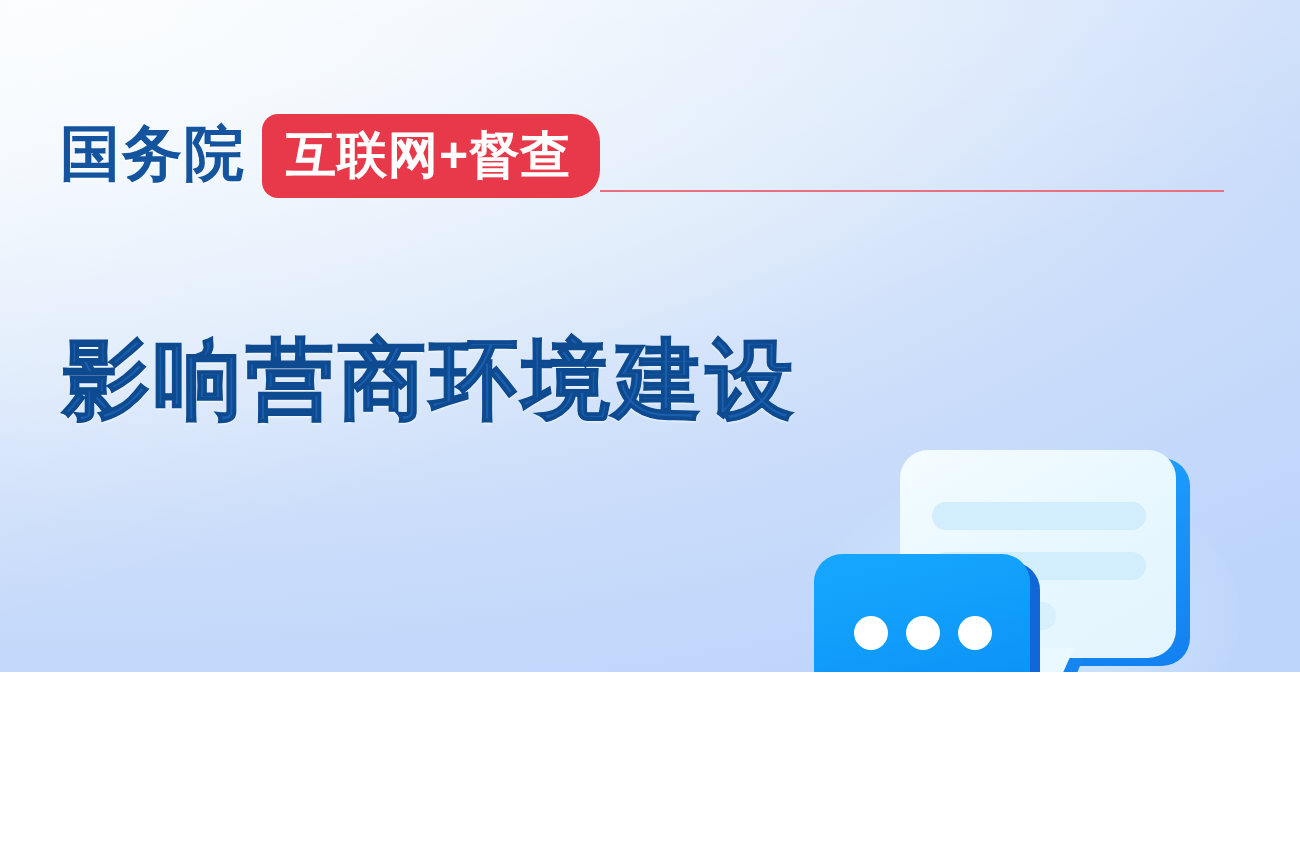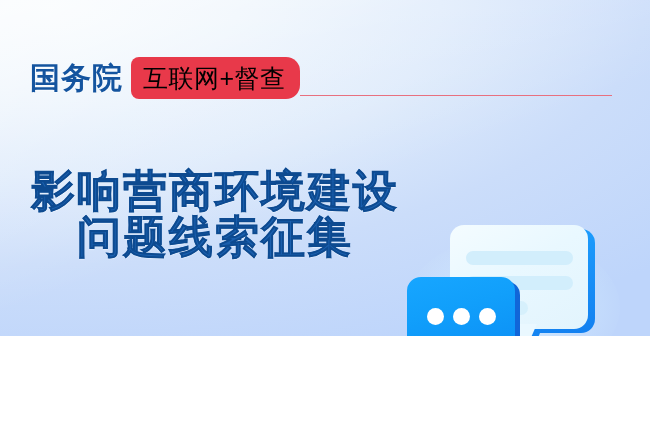--- a/index.html
+++ b/index.html
@@ -54,22 +54,22 @@
     background: #e8394a;
     border-radius: 8px 14px 14px 8px;
     height: 42px;
     display: flex;
     align-items: center;
     padding: 0 14px 0 12px;
     box-sizing: border-box;
   }
   .badge-text {
     font-size: 25px;
-    font-weight: 400;
-    color: #000000;
+    font-weight: 700;
+    color: #ffffff;
     letter-spacing: 0.5px;
     line-height: 1;
     white-space: nowrap;
   }
   .header-rule {
     position: absolute;
     left: 300px;
     top: 95px;
     width: 312px;
     height: 1px;
@@ -236,21 +236,20 @@
   <div class="header">
     <div class="gov-title">国务院</div>
     <div class="badge">
       <span class="badge-text">互联网+督查</span>
     </div>
   </div>
   <div class="header-rule"></div>
 
   <div class="title-block">
     <div class="title-line">影响营商环境建设</div>
-    <div class="title-line">问题线索征集</div>
   </div>
 
   <div class="illustration">
     <div class="illu-glow"></div>
 
     <div class="bubble-big-shadow"></div>
     <div class="bubble-big-shadow-tail"></div>
 
     <div class="bubble-big"></div>
     <div class="bubble-big-tail"></div>

